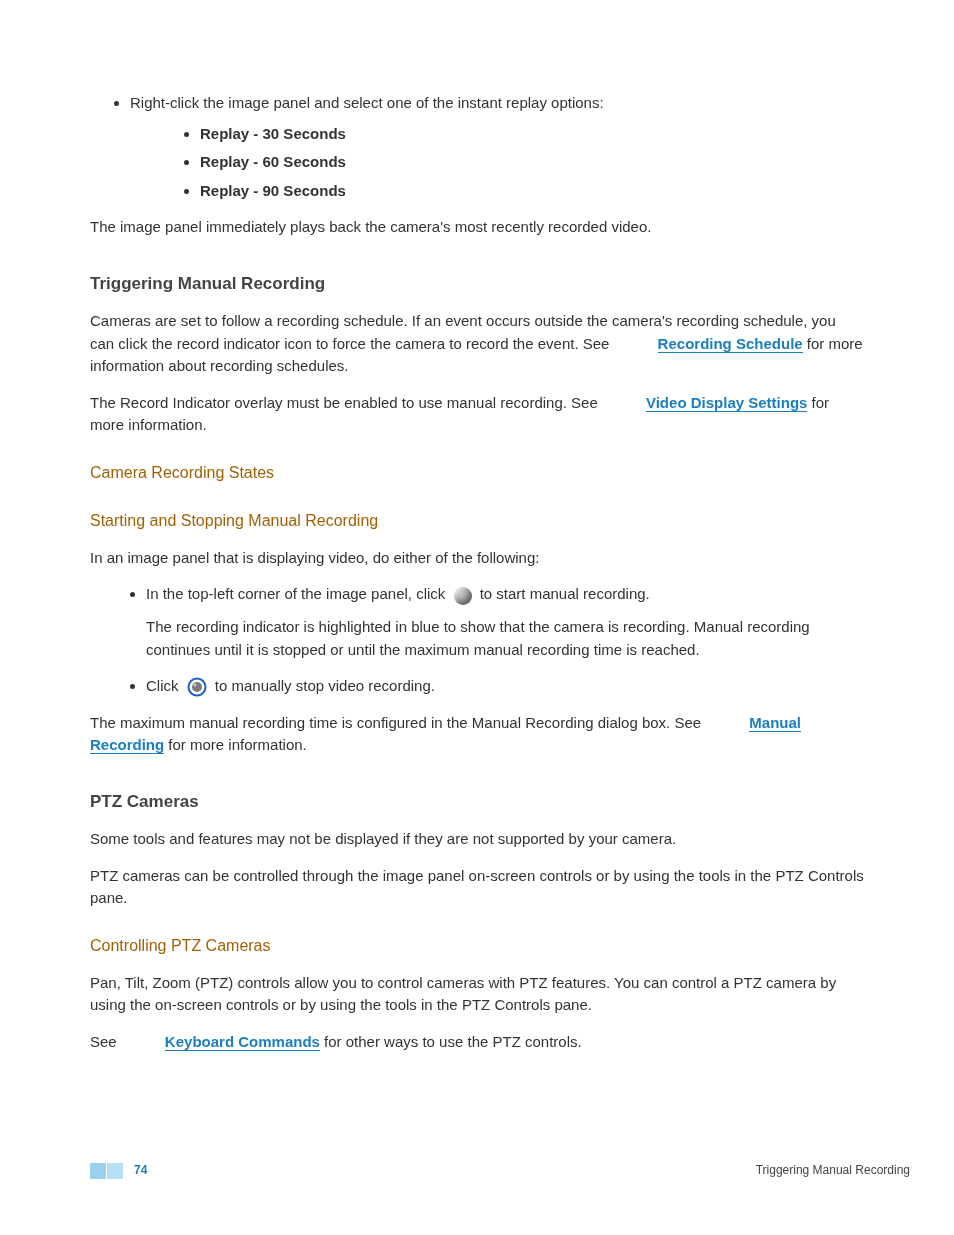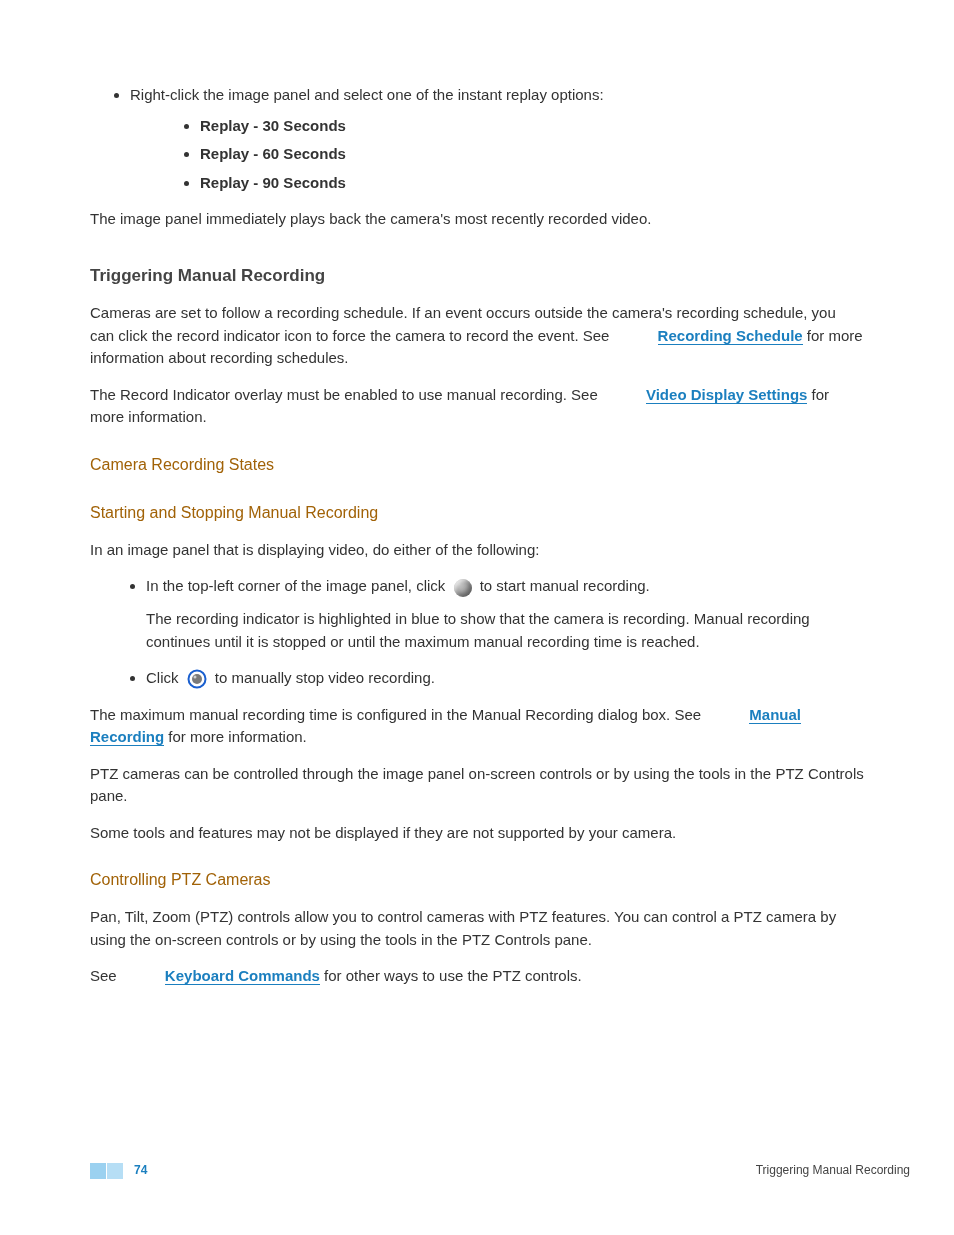--- a/index.html
+++ b/index.html
@@ -34,21 +34,21 @@
     list-style: disc;
     margin: 0 0 14px 0;
     padding-left: 40px;
   }
   ul.level2 {
     list-style: disc;
     margin: 8px 0 8px 0;
     padding-left: 70px;
   }
   ul.level2 li { font-weight: 700; margin: 6px 0; color: #333; }
-  ul.level1 > li { margin: 4px 0; font-weight: 400; color: #333; }
+  ul.level1 > li { margin: 12px 0; font-weight: 400; color: #333; }
   ul.instruct {
     list-style: disc;
     margin: 0 0 14px 0;
     padding-left: 56px;
   }
   ul.instruct > li { margin: 10px 0; }
   a.doclink {
     color: #1b7fbf;
     font-weight: 700;
     text-decoration: none;
@@ -186,22 +186,23 @@
         </svg>
       </span>
       <span>to manually stop video recording.</span>
     </li>
   </ul>
 
   <p>
     <span>The maximum manual recording time is configured in the Manual Recording dialog box. See </span><a class="doclink" href="#">Manual Recording</a><span> for more information.</span>
   </p>
 
+  <h3 class="section-heading">PTZ Cameras</h3>
+  <p>Some tools and features may not be displayed if they are not supported by your camera.</p>
   <p>PTZ cameras can be controlled through the image panel on-screen controls or by using the tools in the PTZ Controls pane.</p>
-  <p>Some tools and features may not be displayed if they are not supported by your camera.</p>
 
   <h4 class="subheading">Controlling PTZ Cameras</h4>
   <p>Pan, Tilt, Zoom (PTZ) controls allow you to control cameras with PTZ features. You can control a PTZ camera by using the on-screen controls or by using the tools in the PTZ Controls pane.</p>
   <p>
     <span>See </span><a class="doclink" href="#">Keyboard Commands</a><span> for other ways to use the PTZ controls.</span>
   </p>
 
 </div>
 
 <div class="footer">

